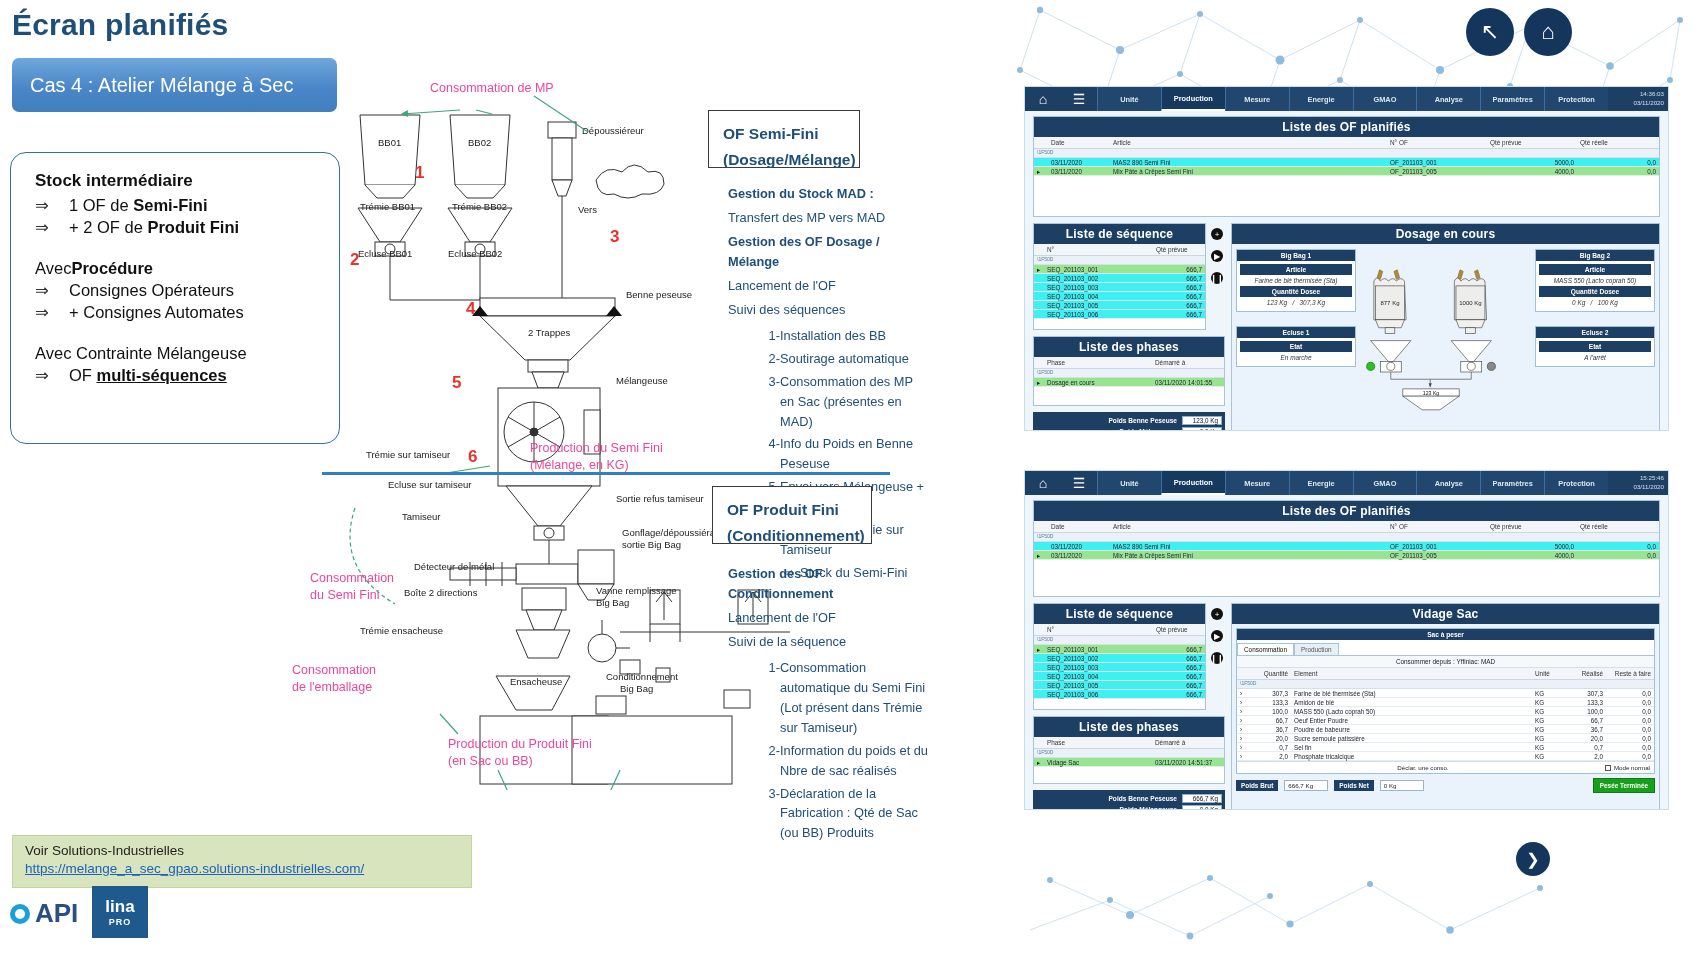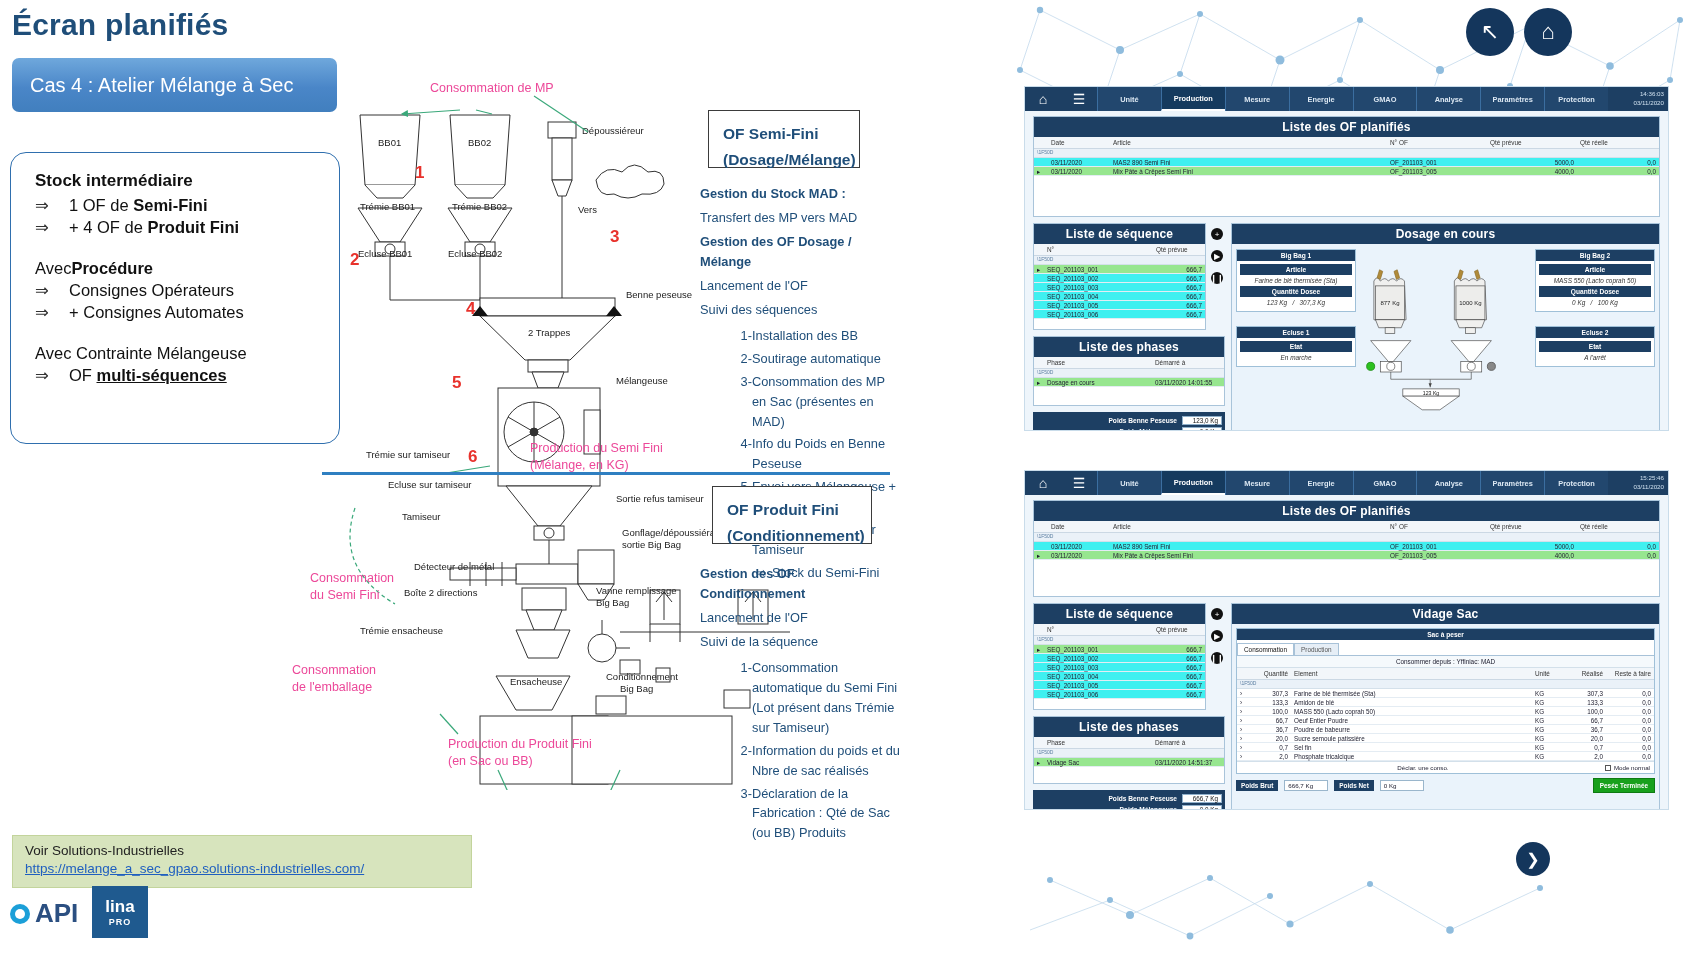--- a/index.html
+++ b/index.html
@@ -52,21 +52,21 @@
     border:1.4px solid #3b3b3b;
     background:#fff;
     color:#1f4e79; font-weight:bold;
     padding:10px 14px;
     line-height:1.7;
     font-size:15.5px;
   }
   #of-semi { left:708px; top:110px; width:152px; height:58px; }
   #of-fini { left:712px; top:486px; width:160px; height:58px; }
 
-  .of-text { position:absolute; color:#1f4e79; font-size:12.8px; line-height:1.56; }
+  .of-text { position:absolute; color:#1f4e79; font-size:12.8px; line-height:1.56;margin-left:28px; }
   .of-text .b { font-weight:bold; }
   .of-text .line { margin:4px 0; }
   .of-text ol { margin:6px 0 0 0; padding-left:0; list-style:none; }
   .of-text ol li { display:flex; margin:3px 0; padding-left:32px; }
   .of-text ol li .num { width:20px; flex:none; }
   .of-text .subarrow { display:flex; padding-left:56px; margin-top:3px; color:#1f4e79;}
   .of-text .subarrow .a { width:16px; }
 
   #sep-line { position:absolute; left:322px; top:472px; width:568px; height:2.5px; background:#2f7fc1; }
 
@@ -178,21 +178,21 @@
 <div id="case-badge">Cas 4 : Atelier Mélange à Sec</div>
 
 <div id="info-box">
   <div class="hdr">Stock intermédiaire</div>
   <div class="row">
     <span class="arr">⇒</span>
     <span><span>1 OF de </span><b>Semi-Fini</b></span>
   </div>
   <div class="row">
     <span class="arr">⇒</span>
-    <span><span>+ 4 OF de </span><b>Produit Fini</b></span>
+    <span><span>+ 2 OF de </span><b>Produit Fini</b></span>
   </div>
   <div class="gap"></div>
   <div class="row">
     <span>Avec </span>
       <b>Procédure</b>
   </div>
   <div class="row">
     <span class="arr">⇒</span>
     <span>Consignes Opérateurs</span>
   </div>

